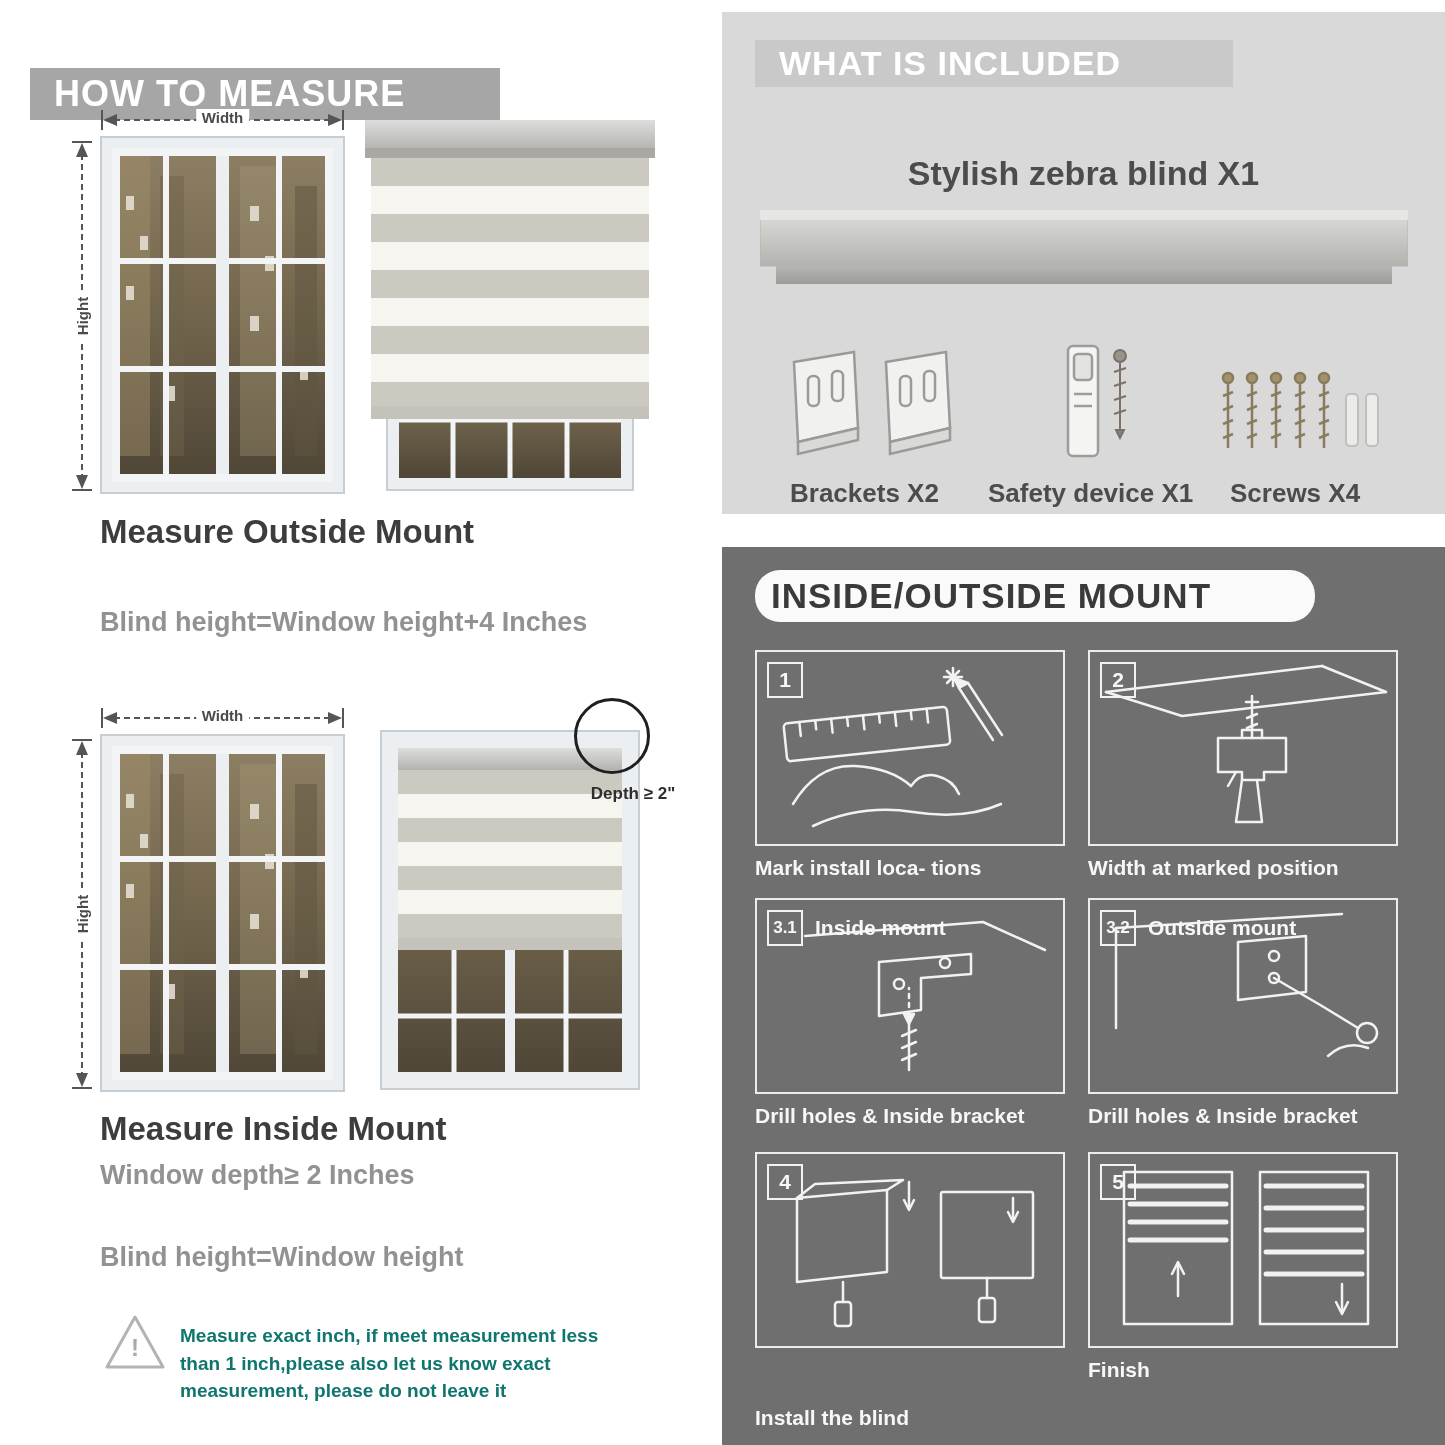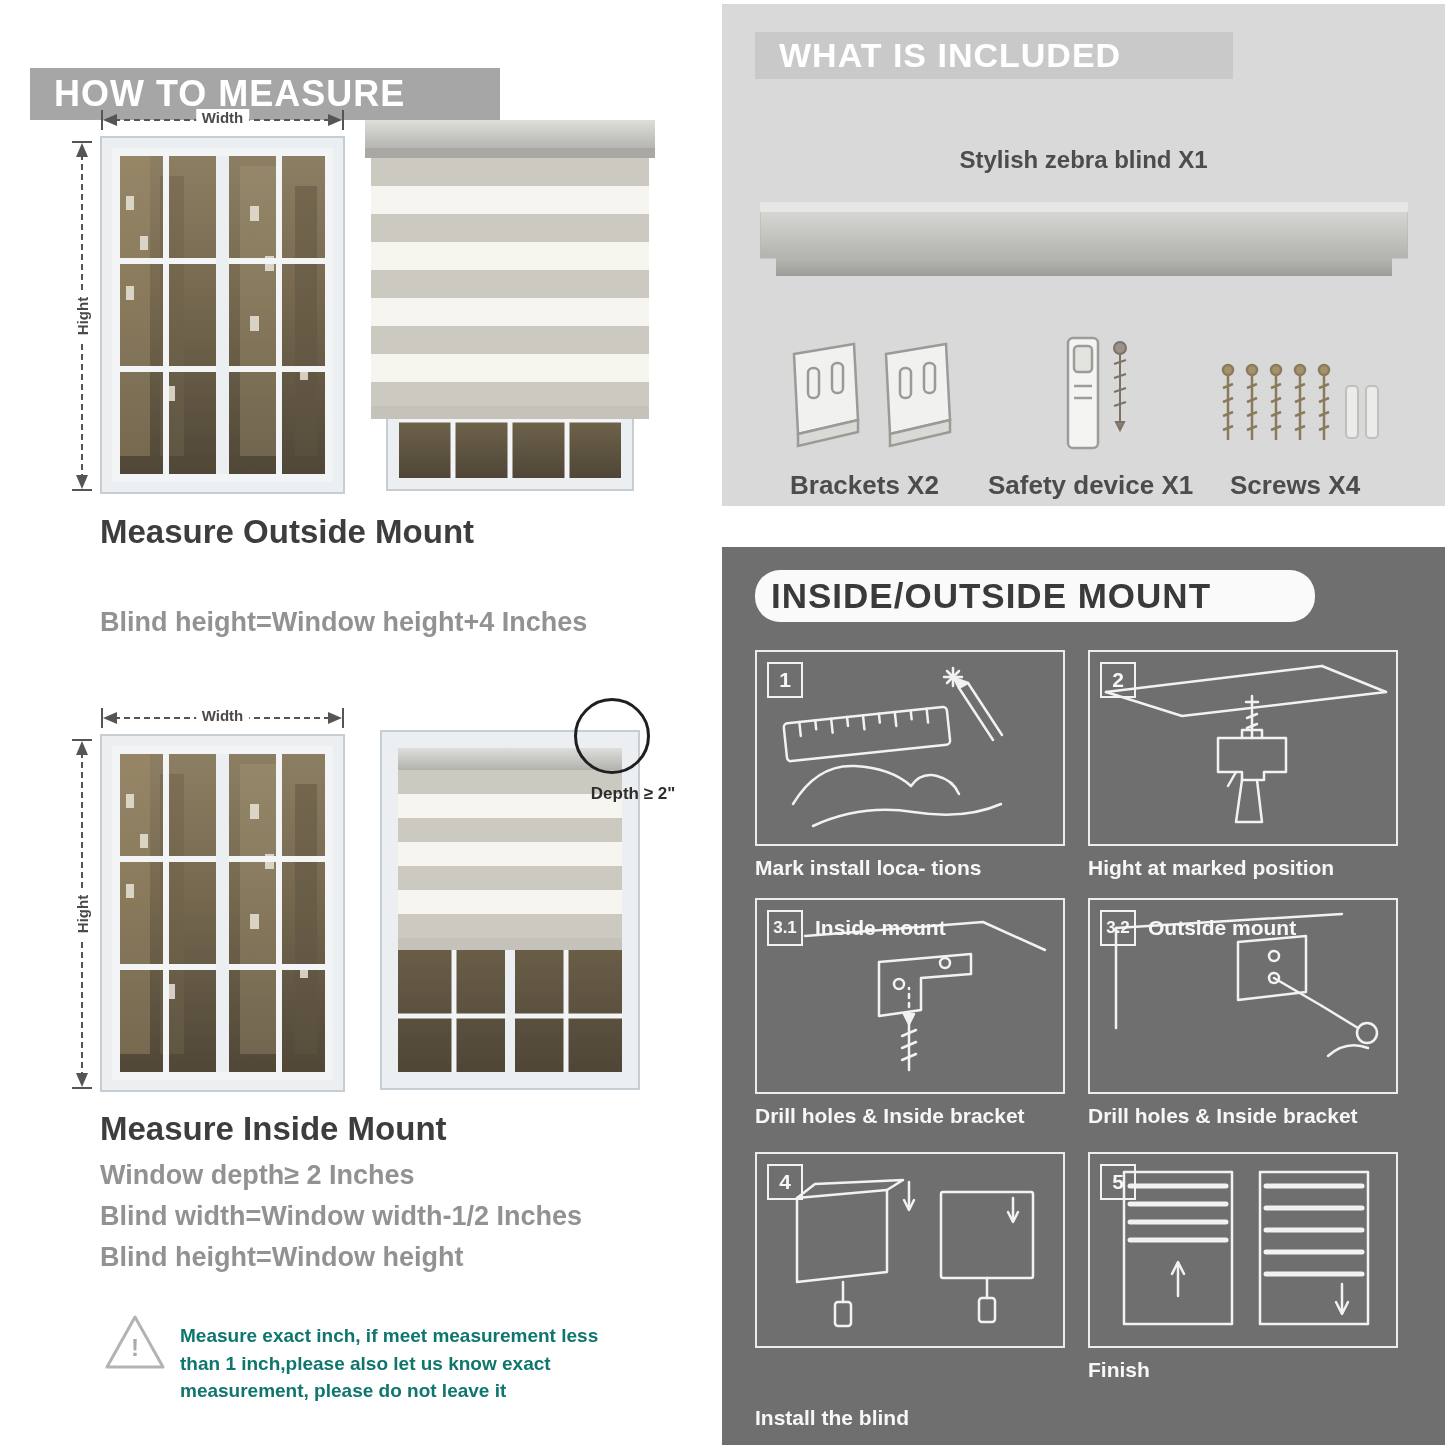--- a/index.html
+++ b/index.html
@@ -12,21 +12,21 @@
   .bar-text-white { color:#ffffff; font-size:36px; font-weight:bold; letter-spacing:1px; }
 
   .t-dark-title { font-size:33px; font-weight:bold; color:#3d3d3d; }
   .t-gray-line  { font-size:27px; font-weight:bold; color:#929292; }
   .t-measure-label { font-size:15px; font-weight:bold; color:#4a4a4a; background:#ffffff; padding:0 6px; white-space:nowrap; }
   .t-depth { font-size:17px; font-weight:bold; color:#2e2e2e; }
   .t-warning { font-size:19px; font-weight:bold; color:#0f766e; line-height:1.45; }
 
   .right-top { background:#d9d9d9; }
   .band-light { background:#c9c9c9; display:flex; align-items:center; padding-left:24px; }
-  .t-included-product { font-size:24px; font-weight:bold; color:#4c4c4c; }
+  .t-included-product { font-size:34px; font-weight:bold; color:#4c4c4c; }
   .t-included-label { font-size:26px; font-weight:bold; color:#4c4c4c; }
 
   .right-bottom { background:#6f6f6f; }
   .band-white { background:#fafafa; display:flex; align-items:center; padding-left:16px; }
   .band-white span { color:#3a3a3a; font-size:35px; font-weight:bold; letter-spacing:1px; }
 
   .panel { position:absolute; width:310px; height:196px; border:2px solid #ececec; }
   .badge { position:absolute; left:10px; top:10px; width:36px; height:36px; border:2px solid #f2f2f2;
            display:flex; align-items:center; justify-content:center; color:#f7f7f7; font-weight:bold; font-size:21px; }
   .panel-title { position:absolute; left:58px; top:16px; color:#f7f7f7; font-weight:bold; font-size:21px; }
@@ -230,32 +230,31 @@
       <rect x="18" y="208" width="224" height="12" fill="#c4c2ba"></rect>
       <rect x="1" y="1" width="258" height="358" fill="none" stroke="#c6cdd3" stroke-width="2"></rect>
     </svg>
 
     <div class="abs" style="left:514px; top:0px; width:76px; height:76px; border:3px solid #1f1f1f; border-radius:50%;"></div>
     <span class="abs t-depth" style="left:508px; top:86px; width:130px; text-align:center;">Depth ≥ 2"</span>
   </div>
 
   <span class="abs t-dark-title" style="left:100px; top:1110px;">Measure Inside Mount</span>
   <span class="abs t-gray-line" style="left:100px; top:1160px;">Window depth≥ 2 Inches</span>
-  <span class="abs t-gray-line" style="left:100px; top:1201px;">Blind width=Window width-1/2 Inches</span>
   <span class="abs t-gray-line" style="left:100px; top:1242px;">Blind height=Window height</span>
 
   <div class="abs" style="left:103px; top:1312px; width:64px; height:60px;">
     <svg viewBox="0 0 64 60" style="width:100%;height:100%;">
       <path d="M32 5 L60 55 L4 55 Z" fill="none" stroke="#b3b3b3" stroke-width="3" stroke-linejoin="round"></path>
     </svg>
     <span style="position:absolute; left:50%; top:22px; transform:translateX(-50%); color:#aaaaaa; font-weight:bold; font-size:24px;">!</span>
   </div>
   <div class="abs t-warning" style="left:180px; top:1322px; width:455px;">Measure exact inch, if meet measurement less than 1 inch,please also let us know exact measurement, please do not leave it</div>
 
-  <div class="abs right-top" style="left:722px; top:4px; width:723px; height:502px;">
+  <div class="abs right-top" style="left:722px; top:12px; width:723px; height:502px;">
 
     <div class="abs band-light" style="left:33px; top:28px; width:478px; height:47px;">
       <span class="bar-text-white" style="font-size:34px;">WHAT IS INCLUDED</span>
     </div>
 
     <div class="abs t-included-product" style="left:0px; top:142px; width:723px; text-align:center;">Stylish zebra blind X1</div>
 
     <svg viewBox="0 0 648 80" style="position:absolute; left:38px; top:198px; width:648px; height:80px;">
       <rect x="0" y="0" width="648" height="56" fill="url(#cassette)" stroke="#b4b4b0" stroke-width="1"></rect>
       <rect x="0" y="0" width="648" height="10" fill="#e6e6e4"></rect>
@@ -398,21 +397,21 @@
           </g>
         <line x1="162" y1="58" x2="162" y2="86"></line>
         <line x1="157" y1="66" x2="167" y2="62"></line>
         <line x1="157" y1="76" x2="167" y2="72"></line>
         <path d="M152 86 L152 78 L172 78 L172 86"></path>
         <path d="M128 86 L196 86 L196 120 L174 120 L174 128 L152 128 L152 120 L128 120 Z"></path>
         <path d="M152 128 L146 170 L172 170 L167 128"></path>
         <line x1="146" y1="120" x2="138" y2="134"></line>
       </svg>
     </div>
-    <div class="caption" style="left:366px; top:309px;">Hight at  marked position</div>
+    <div class="caption" style="left:366px; top:309px;">Width at  marked position</div>
 
     <div class="panel" style="left:33px; top:351px;">
       <div class="badge" style="font-size:17px;">3.1</div>
       <span class="panel-title">Inside mount</span>
       <svg viewBox="0 0 306 192" fill="none" stroke="#f2f2f2" stroke-width="2.5" stroke-linecap="round" stroke-linejoin="round" style="width:306px;height:192px;">
         <path d="M48 36 L226 22 L288 50"></path>
         <path d="M122 62 L214 54 L214 74 L164 78 L164 110 L122 116 Z"></path>
         <circle cx="142" cy="84" r="5"></circle>
         <circle cx="188" cy="63" r="5"></circle>
         <line x1="152" y1="116" x2="152" y2="88" stroke-dasharray="4 5"></line>

